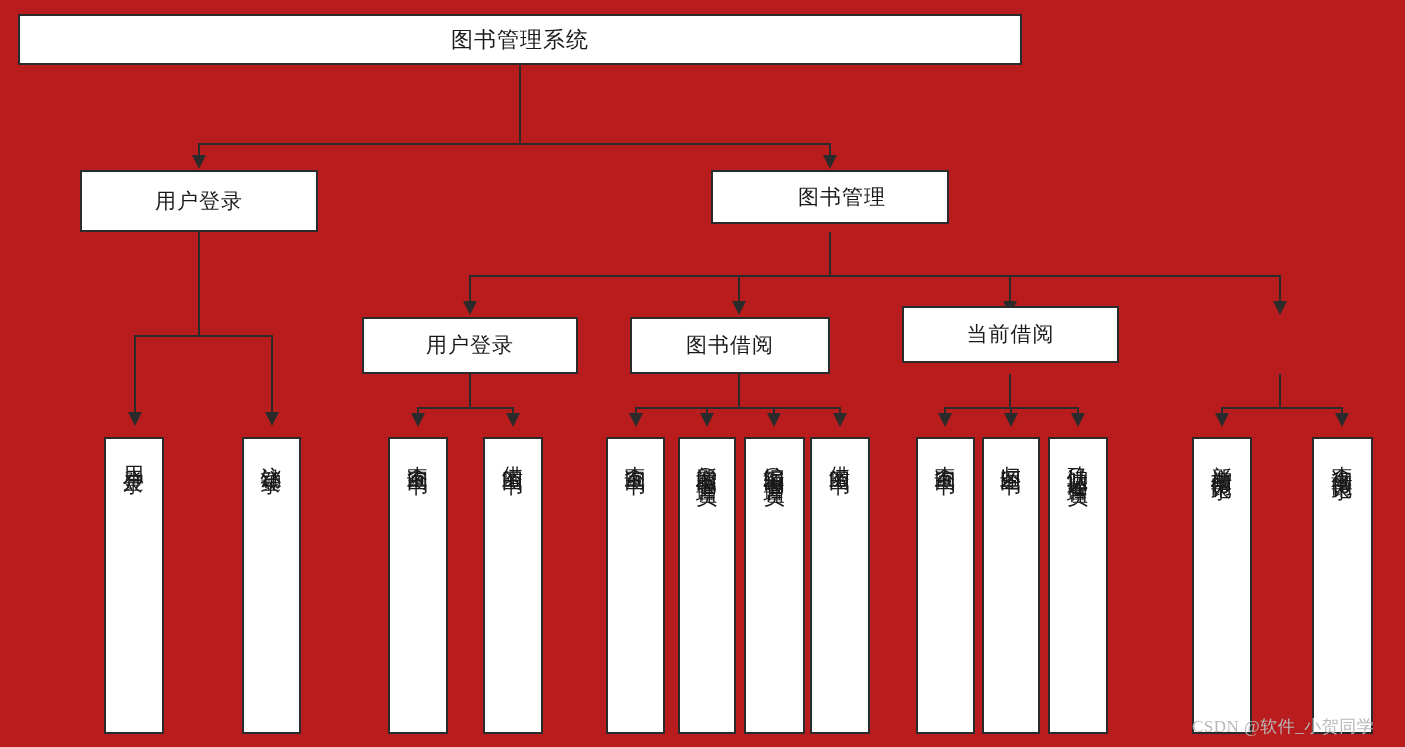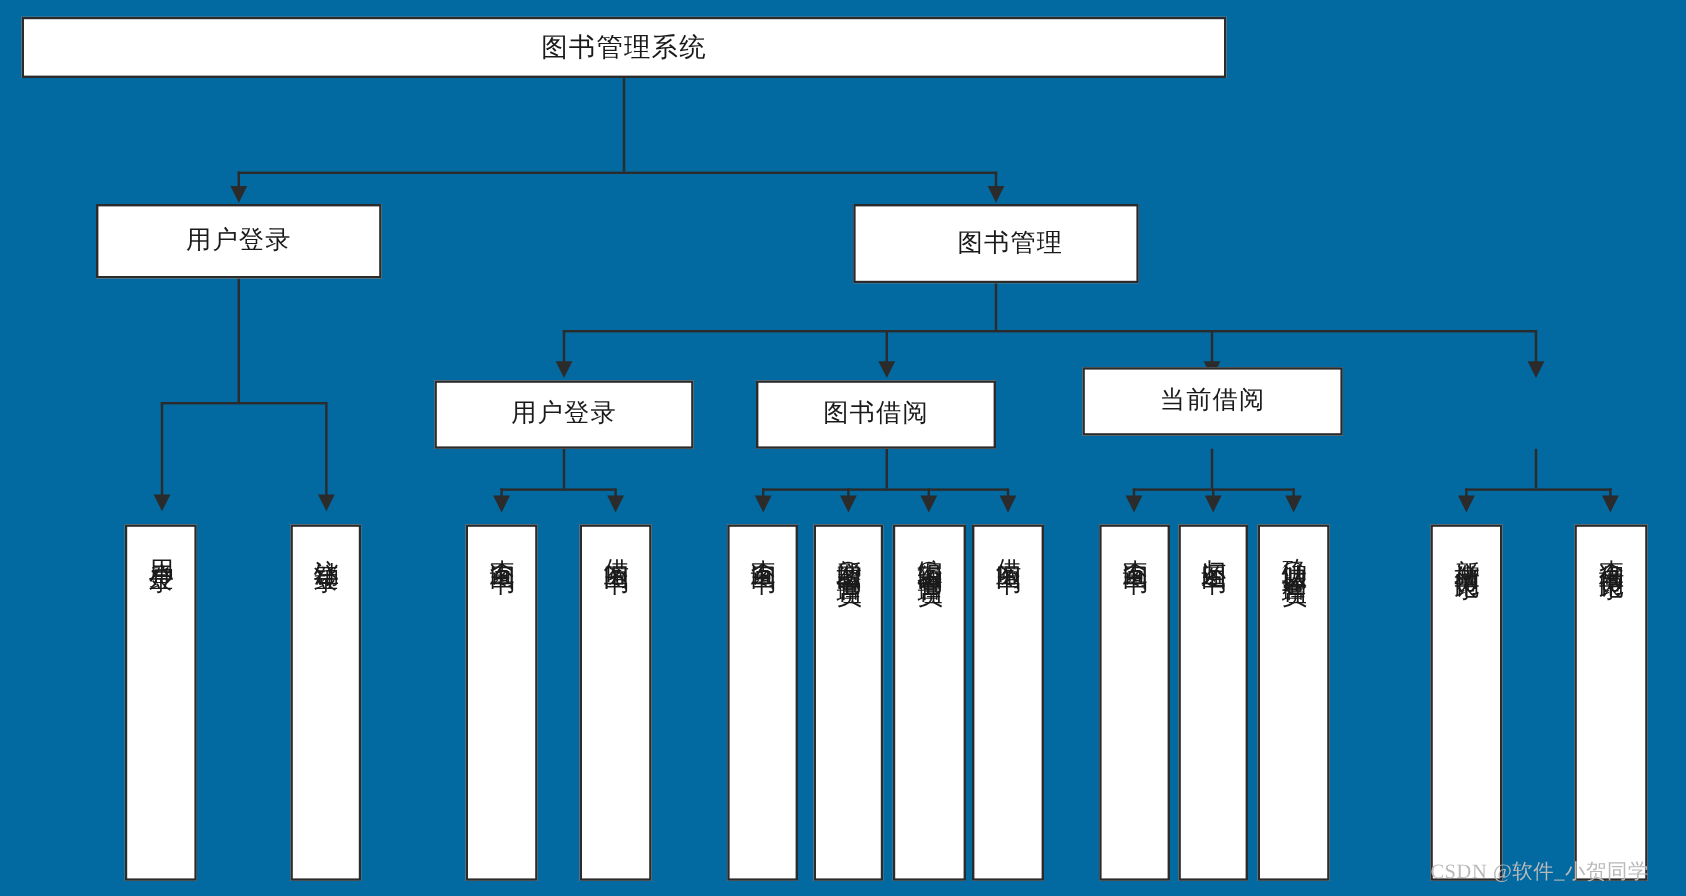--- a/index.html
+++ b/index.html
@@ -8,21 +8,21 @@
     padding: 0;
     background: #ffffff;
   }
   body {
     font-family: "Liberation Sans", "DejaVu Sans", sans-serif;
   }
   #canvas {
     position: relative;
     width: 1405px;
     height: 747px;
-    background: #0369a1;
+    background: #b91c1c;
     overflow: hidden;
   }
   .node {
     position: absolute;
     box-sizing: border-box;
     border: 2px solid #2b2b2b;
     background: #ffffff;
     display: flex;
     align-items: center;
     justify-content: center;
@@ -140,21 +140,21 @@
   <div class="seg v" style="left:1341px; top:407px; height:8px;"></div>
   <div class="arrow" style="left:1335px; top:413px;"></div>
 
   <div class="node root" style="left:18px; top:14px; width:1004px; height:51px;">
     <span class="label">图书管理系统</span>
   </div>
 
   <div class="node" style="left:80px; top:170px; width:238px; height:62px;">
     <span class="label">用户登录</span>
   </div>
-  <div class="node" style="left:711px; top:170px; width:238px; height:66px;padding-left:24px;">
+  <div class="node" style="left:711px; top:170px; width:238px; height:54px;padding-left:24px;">
     <span class="label">图书管理</span>
   </div>
 
   <div class="node" style="left:362px; top:317px; width:216px; height:57px;">
     <span class="label">用户登录</span>
   </div>
   <div class="node" style="left:630px; top:317px; width:200px; height:57px;">
     <span class="label">图书借阅</span>
   </div>
   <div class="node" style="left:902px; top:306px; width:217px; height:57px;">

